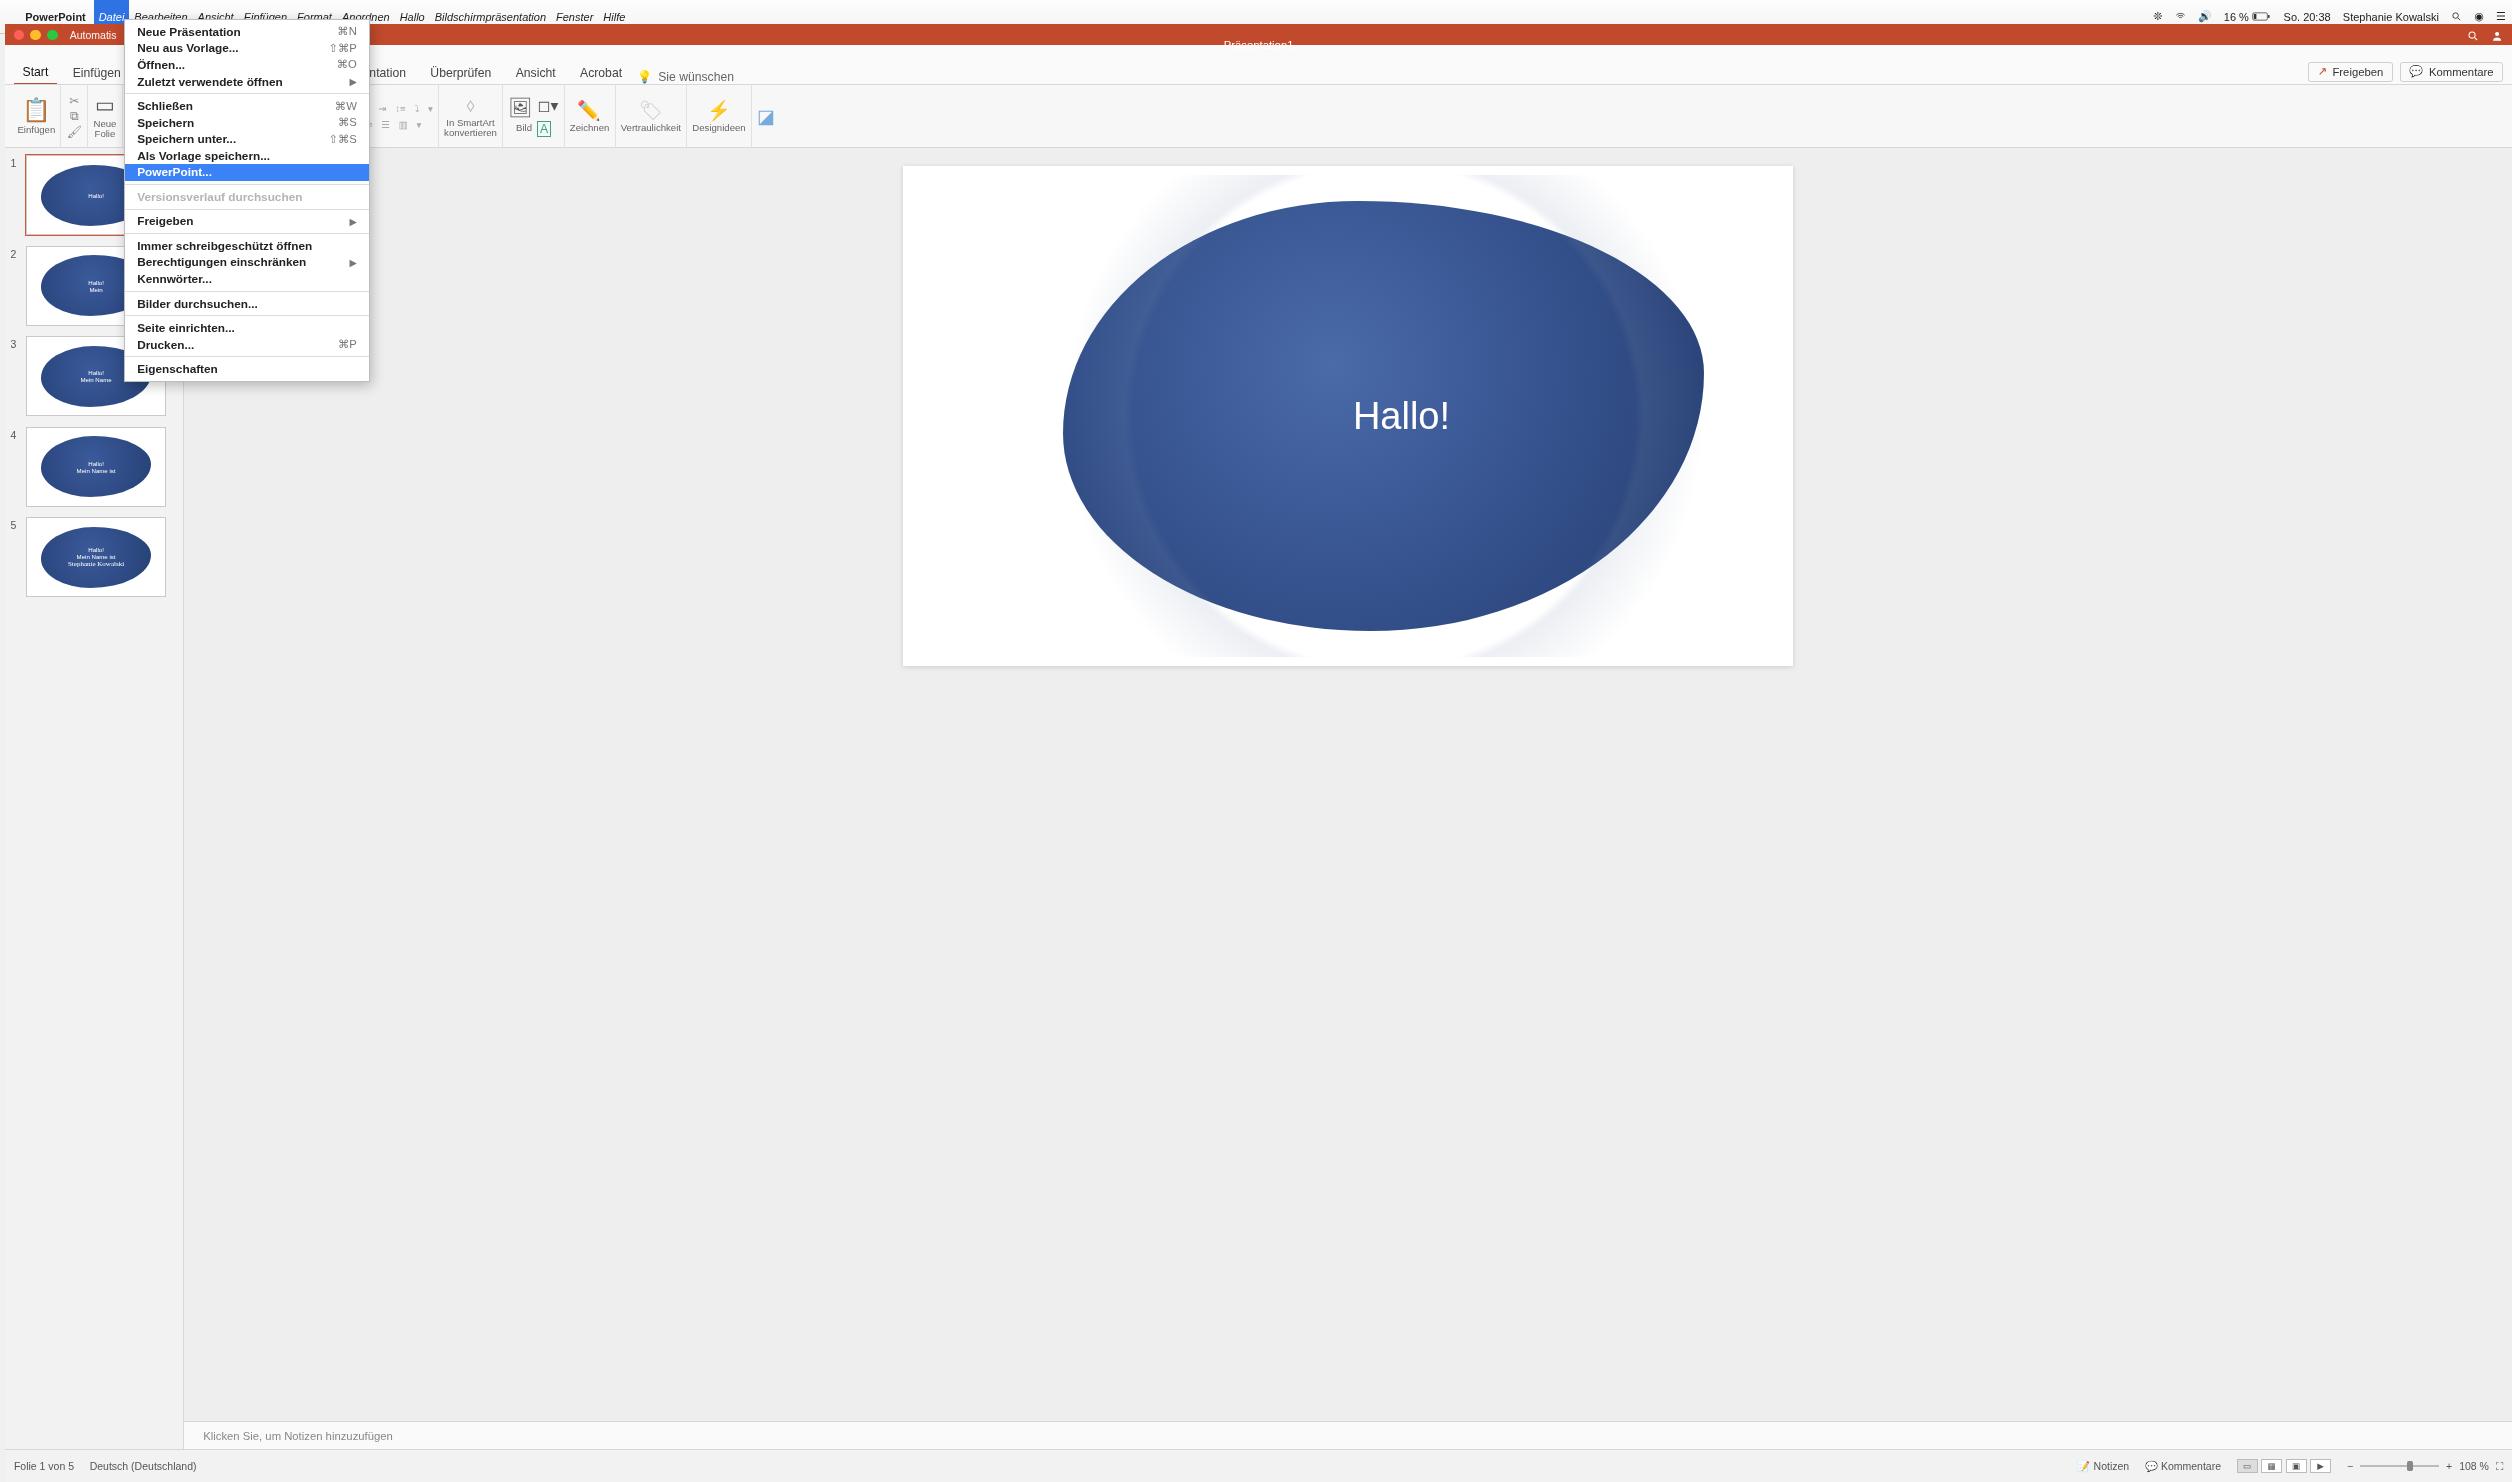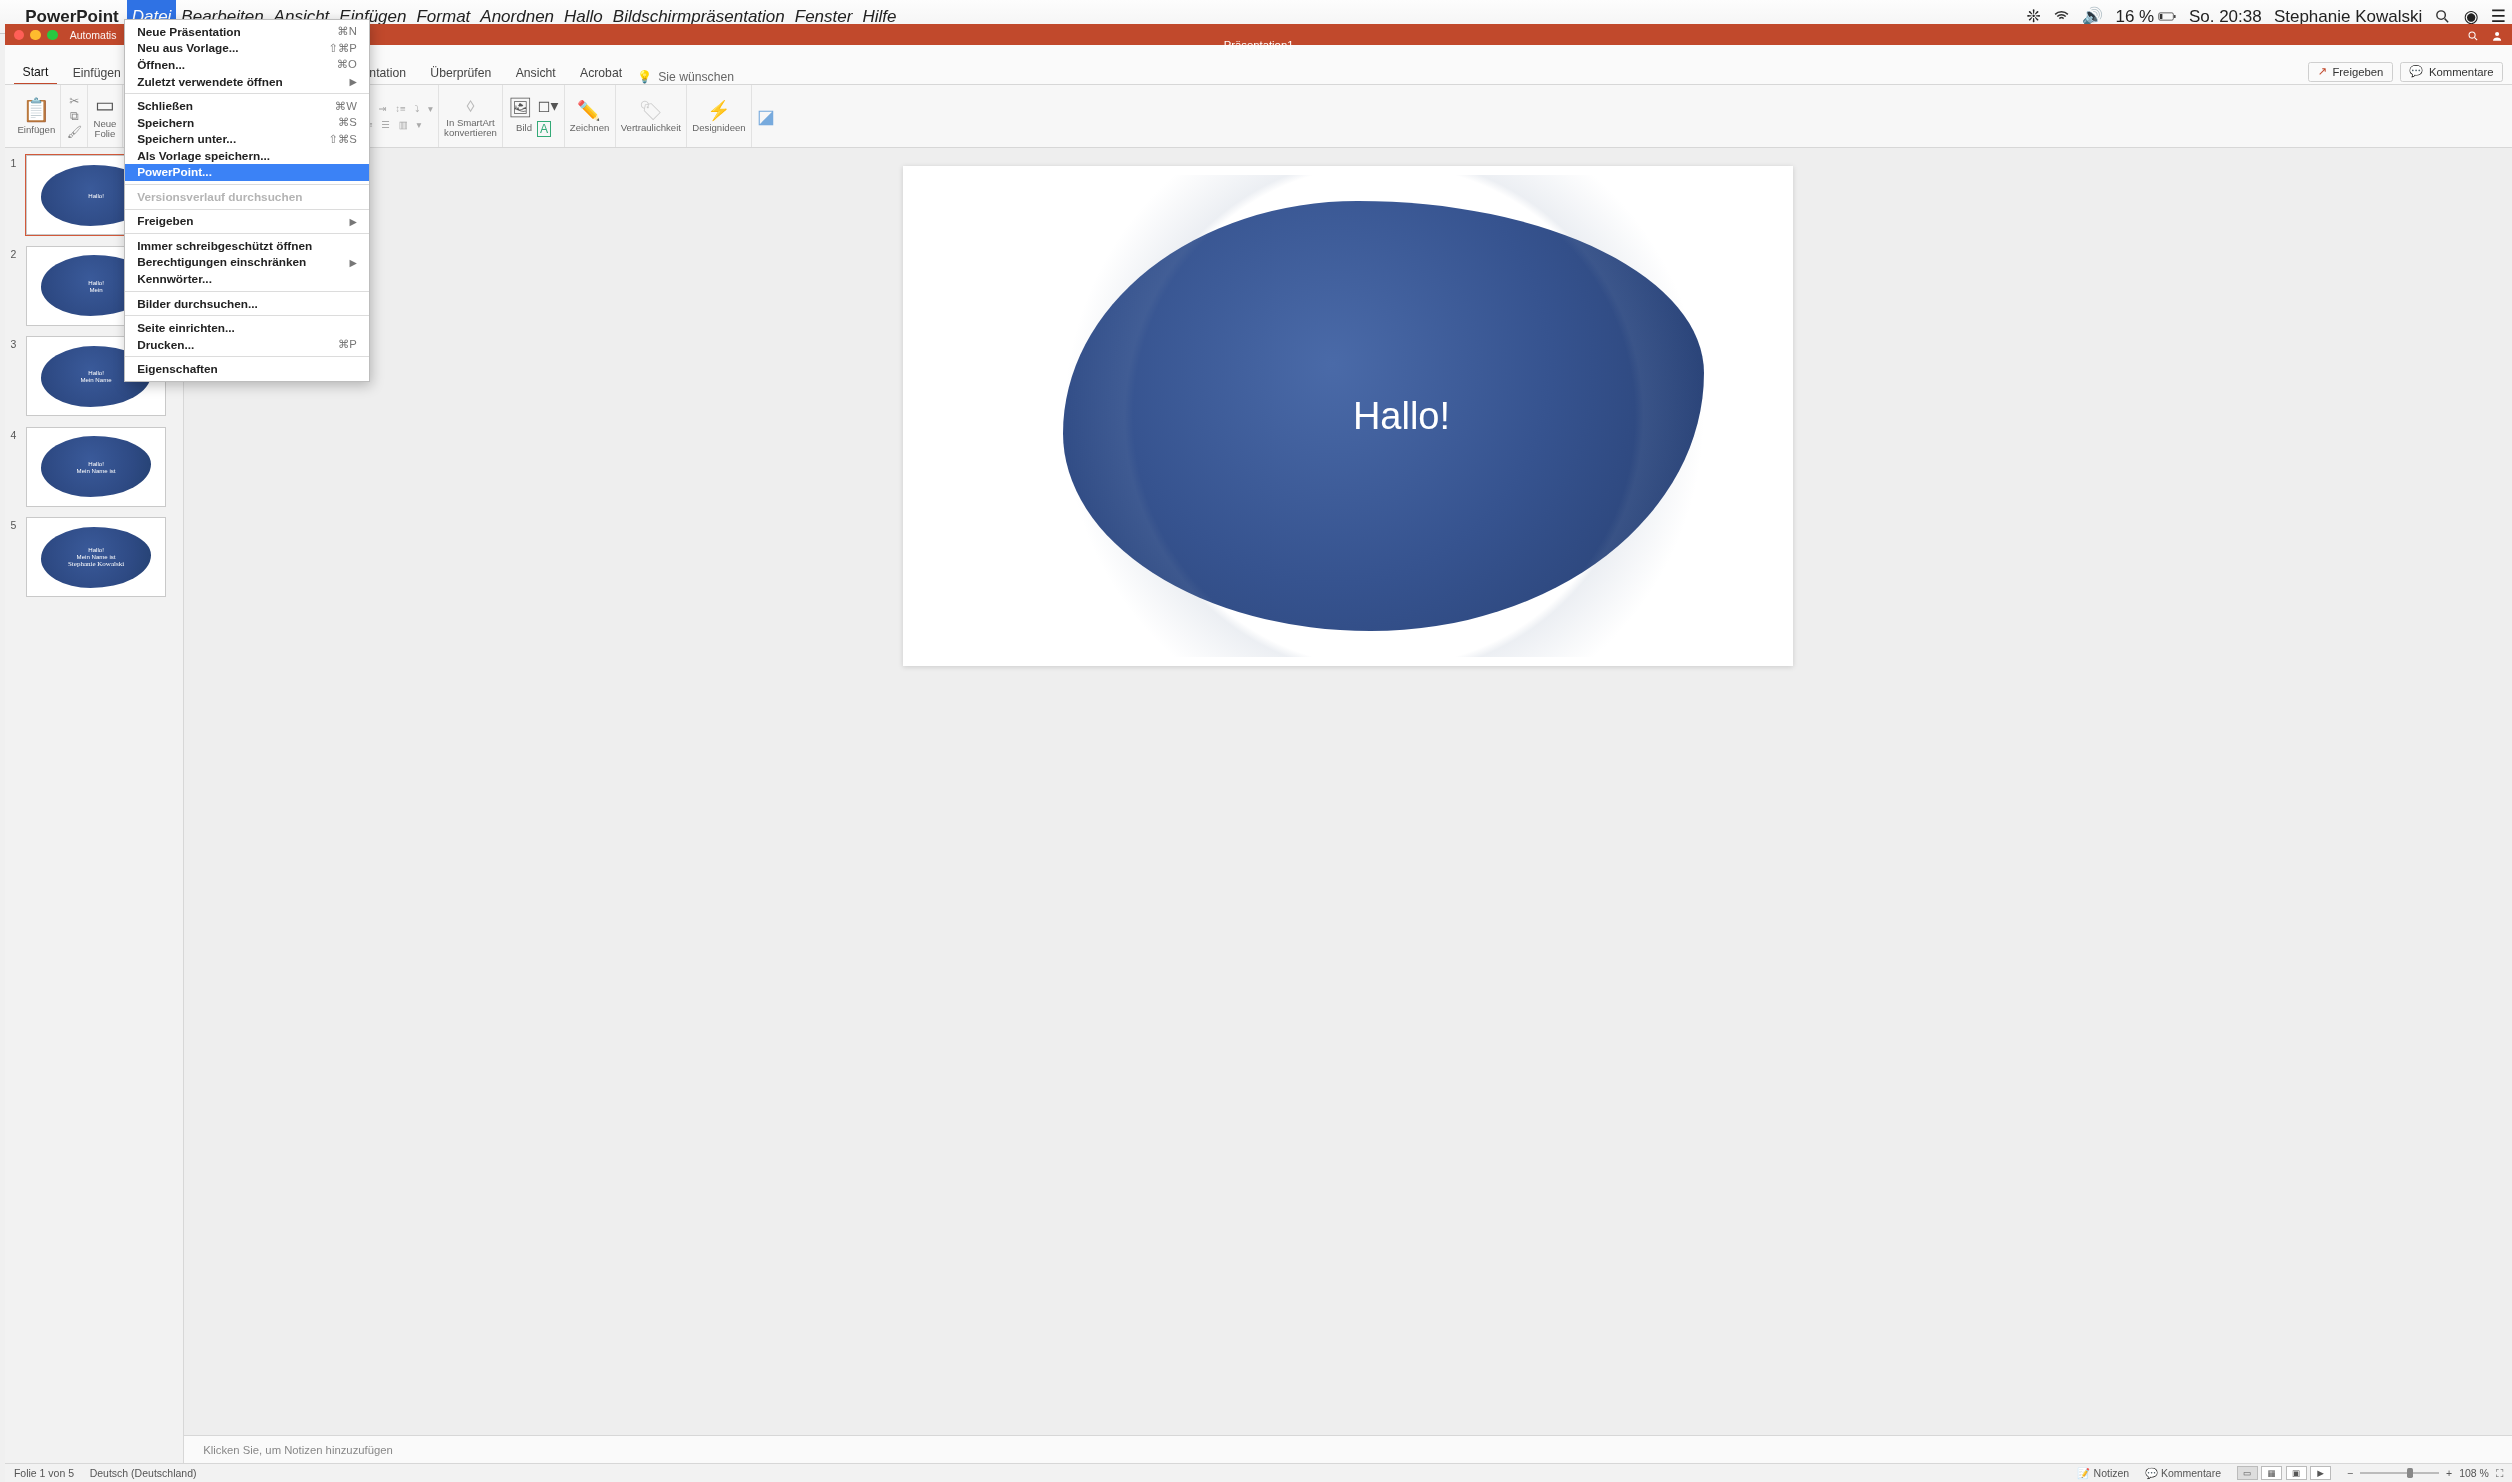--- a/index.html
+++ b/index.html
@@ -1,19 +1,19 @@
 <!DOCTYPE html>
 <html style="font-size:14px"><head>
 <meta charset="utf-8">
 <style>
 * { margin: 0; padding: 0; box-sizing: border-box; font-family: -apple-system, BlinkMacSystemFont, "Segoe UI", Helvetica, Arial, sans-serif; }
 html, body { width: 100%; height: 100%; overflow: hidden; background: #f0f0f0; }
 
 
-.mac-menubar { height: 34px; background: linear-gradient(#fdfdfd,#f3f3f3); border-bottom: 0.9px solid #c9c9c9; display: flex; align-items: center; font-size: 17px; color: #222; }
+.mac-menubar { height: 34px; background: linear-gradient(#fdfdfd,#f3f3f3); border-bottom: 0.9px solid #c9c9c9; display: flex; align-items: center; font-size: 11px; color: #222; }
 .mac-menubar .apple { padding: 0 8.7px; font-size: 12.2px; }
 .mac-menubar .appname { font-weight: 600; padding: 0 7.9px; }
 .mac-menubar .menu-item { padding: 0 5px; height: 100%; display: flex; align-items: center; font-style: italic; }
 .mac-menubar .menu-item.active { background: #2f72e4; color: #fff; }
 .mac-menubar .spacer { flex: 1; }
 .mac-menubar .right-item { padding: 0 6.1px; display: flex; align-items: center; gap: 3.5px; }
 .mac-menubar .username { font-weight: 500; }
 
 
 .window { position: absolute; left: 5.2px; top: 24.4px; right: 0; bottom: 0; display: flex; flex-direction: column; background: #fff; }
@@ -59,21 +59,21 @@
 .canvas-scroll { flex: 1; display: flex; align-items: flex-start; justify-content: center; padding: 17.4px 35px; overflow: auto; }
 .slide { width: 100%; max-width: 890px; aspect-ratio: 16/9; background: #fff; box-shadow: 0 0.9px 5.2px rgba(0,0,0,0.15); position: relative; display: flex; align-items: center; justify-content: center; }
 .big-splat { width: 72%; height: 86%; position: relative; left: 4%; }
 .big-splat::before { content: ""; position: absolute; inset: 0; background: radial-gradient(circle at 42% 38%, #4a6aa8 0%, #36538f 48%, #2a4377 85%); border-radius: 46% 54% 52% 48% / 54% 40% 60% 46%; filter: blur(0.4px); }
 .big-splat::after { content: ""; position: absolute; inset: -6%; background: radial-gradient(circle at 50% 50%, transparent 58%, rgba(120,140,170,0.14) 60%, transparent 74%); }
 .splat-text { position: absolute; left: 56%; top: 50%; transform: translate(-50%, -50%); color: #fff; font-size: 38px; font-weight: 300; white-space: nowrap; }
 
 .notes { height: 28px; border-top: 0.9px solid #d7d7d7; background: #fafafa; color: #888; font-size: 11.3px; display: flex; align-items: center; padding-left: 19px; }
 
 
-.status { height: 19px; background: #f2f2f2; border-top: 0.9px solid #d7d7d7; display: flex; align-items: center; font-size: 10.5px; color: #555; padding: 0 8.7px; gap: 15.7px; text-align: center; }
+.status { height: 33px; background: #f2f2f2; border-top: 0.9px solid #d7d7d7; display: flex; align-items: center; font-size: 10.5px; color: #555; padding: 0 8.7px; gap: 15.7px; text-align: center; }
 .status .spacer { flex: 1; }
 .status .vbtn { width: 21px; height: 14px; border: 0.9px solid #bbb; background: #fff; display: inline-flex; align-items: center; justify-content: center; font-size: 8.7px; }
 .status .vbtn.active { background: #ddd; }
 .status .zoom { display: flex; align-items: center; gap: 7px; }
 .status .slider { width: 79px; height: 2.6px; background: #bbb; position: relative; }
 .status .slider::after { content: ""; position: absolute; left: 60%; top: -3.5px; width: 5.2px; height: 9.6px; background: #888; border-radius: 1.7px; }
 
 
 .dropdown { position: absolute; left: 124px; top: 19px; width: 246px; background: #fff; border: 0.9px solid #bdbdbd; box-shadow: 1.7px 3.5px 12.2px rgba(0,0,0,0.25); font-size: 11.8px; color: #222; padding: 3.5px 0; z-index: 50; }
 .dropdown .row { display: flex; align-items: center; padding: 1.7px 12.2px; height: 16.6px; }

